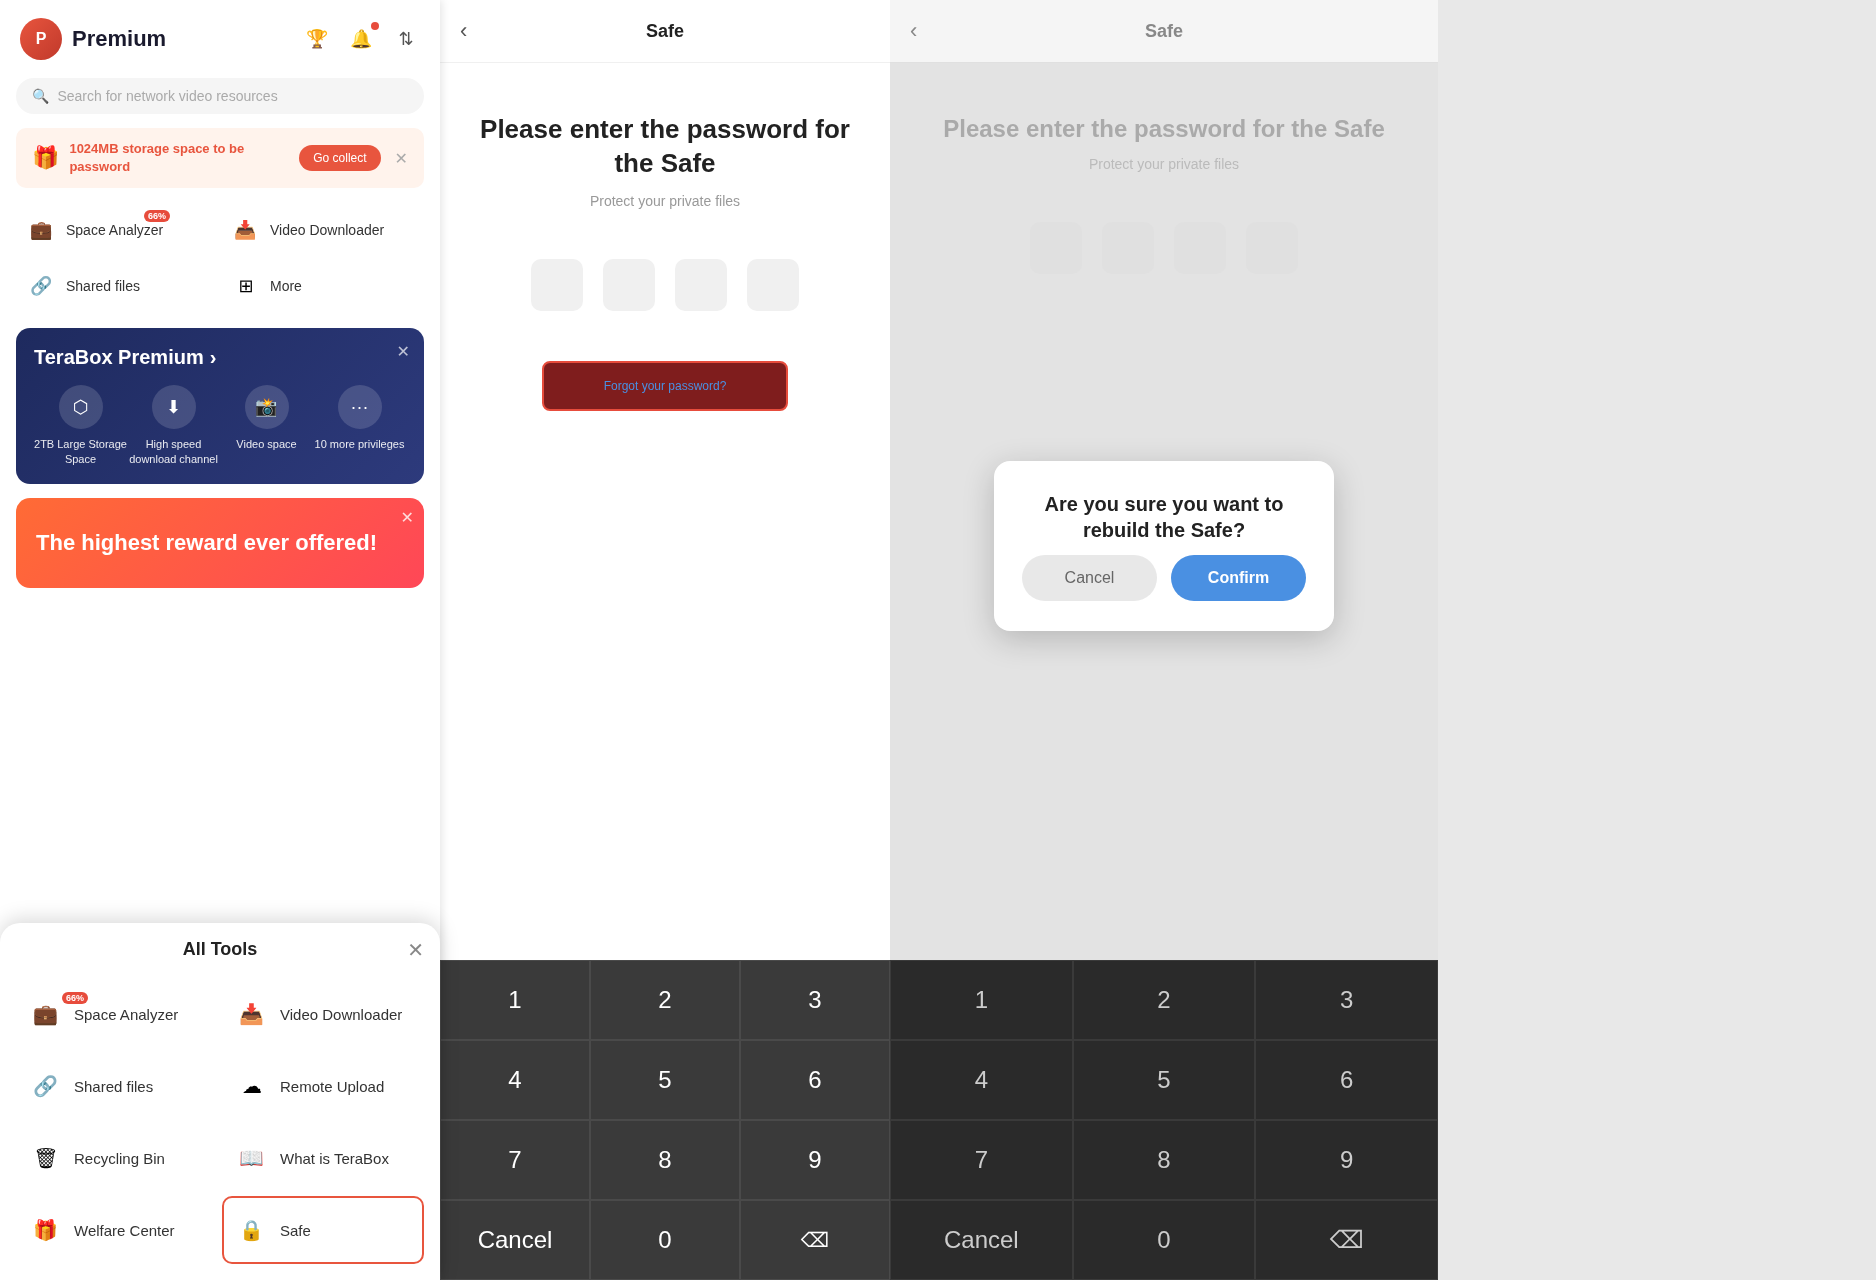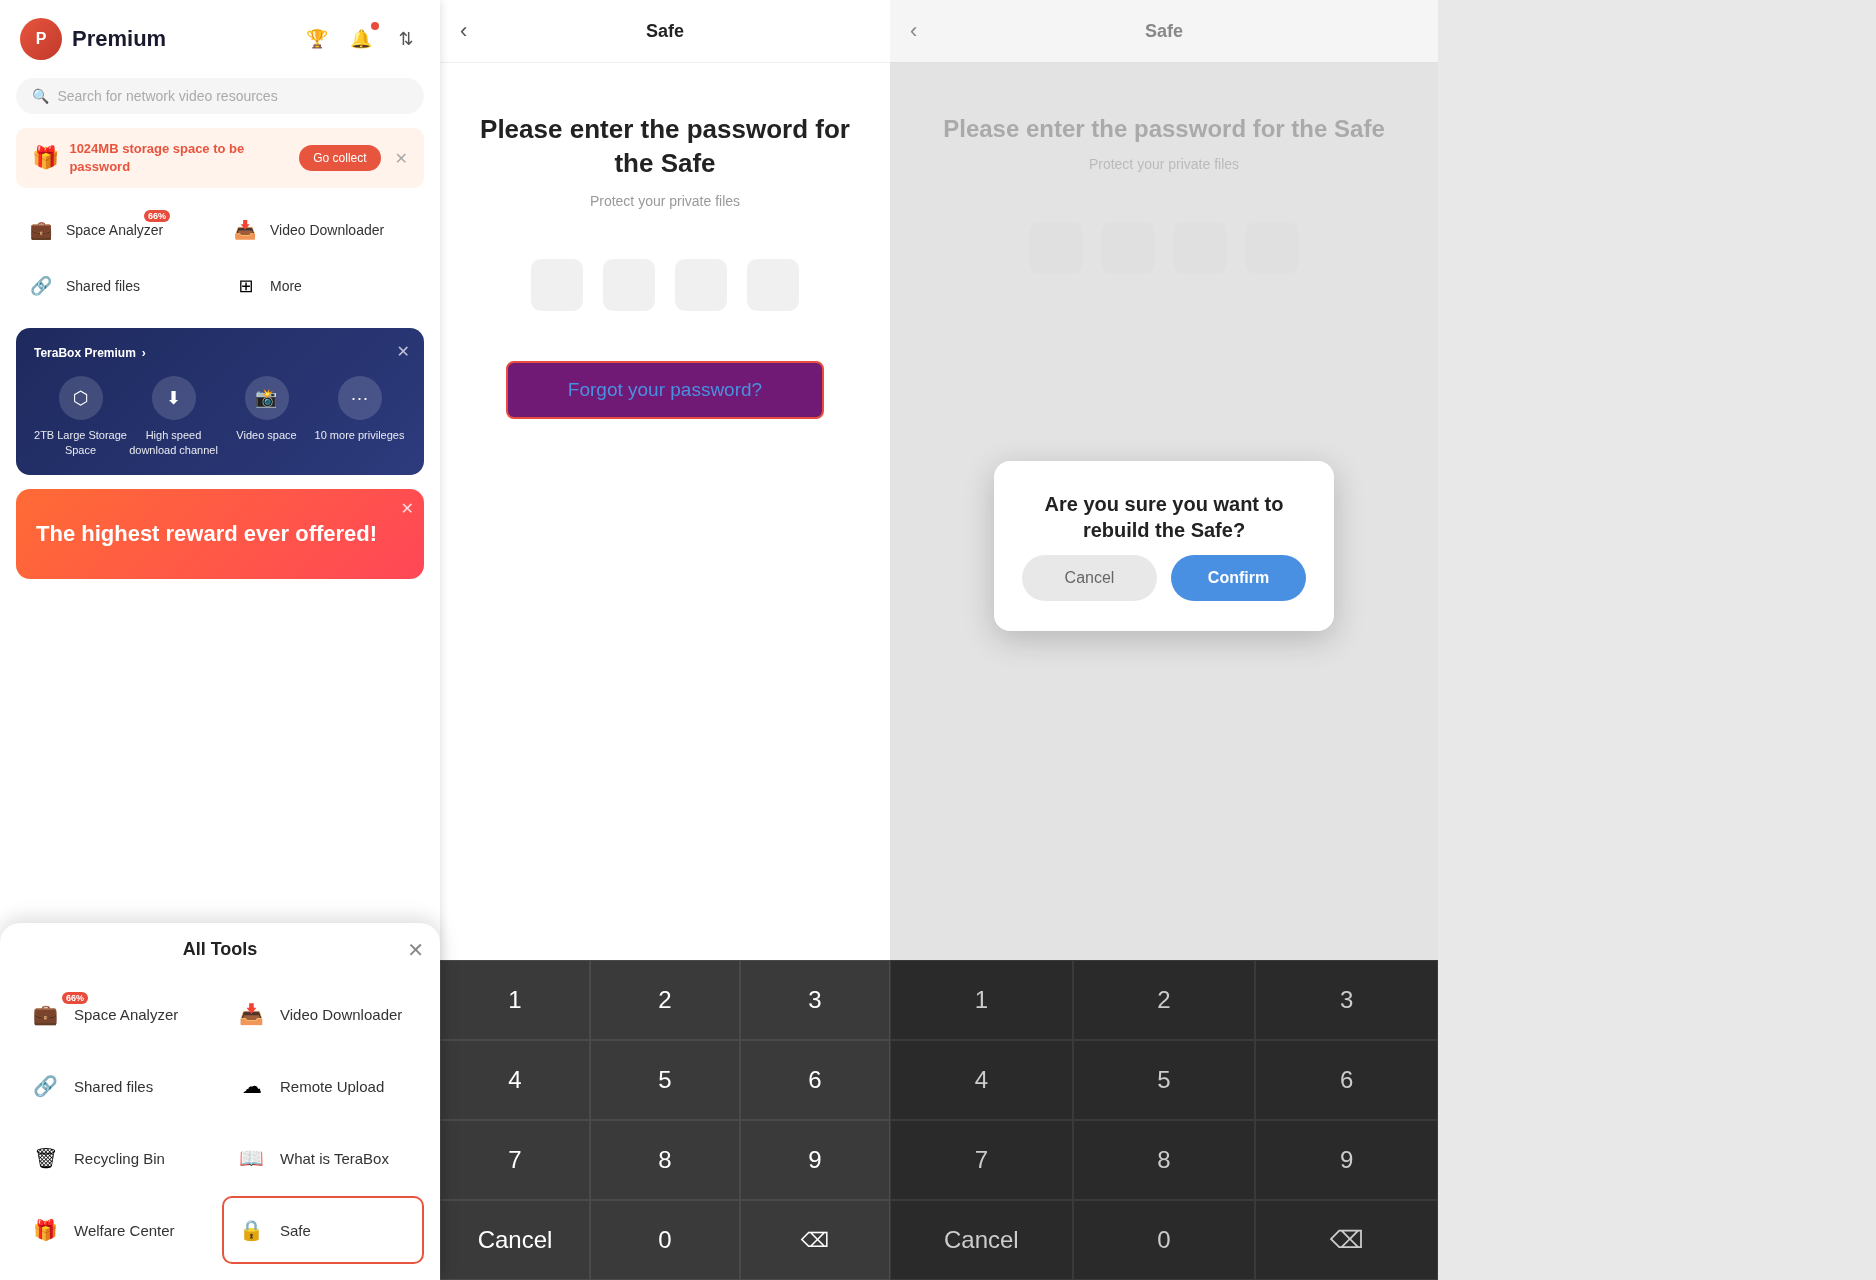--- a/index.html
+++ b/index.html
@@ -182,21 +182,21 @@
       margin: 14px 16px;
       background: linear-gradient(135deg, #1e2a5e, #2d3a7c);
       border-radius: 14px;
       padding: 18px;
       position: relative;
       overflow: hidden;
     }
 
     .premium-title {
       color: white;
-      font-size: 12px;
+      font-size: 20px;
       font-weight: 700;
       display: flex;
       align-items: center;
       gap: 6px;
       margin-bottom: 16px;
     }
 
     .premium-close {
       position: absolute;
       top: 14px;
@@ -418,24 +418,24 @@
       width: 52px;
       height: 52px;
       border-radius: 10px;
       background: #f0f0f0;
       border: none;
     }
 
     .forgot-password-btn {
       border: 2px solid #e74c3c;
       color: #4a90e2;
-      background: #701a75;
+      background: #7f1d1d;
       border-radius: 8px;
       padding: 16px 60px;
-      font-size: 19px;
+      font-size: 12px;
       cursor: pointer;
     }
 
     .keypad {
       margin-top: auto;
       background: #3a3a3a;
       width: 100%;
     }
 
     .keypad-row {

